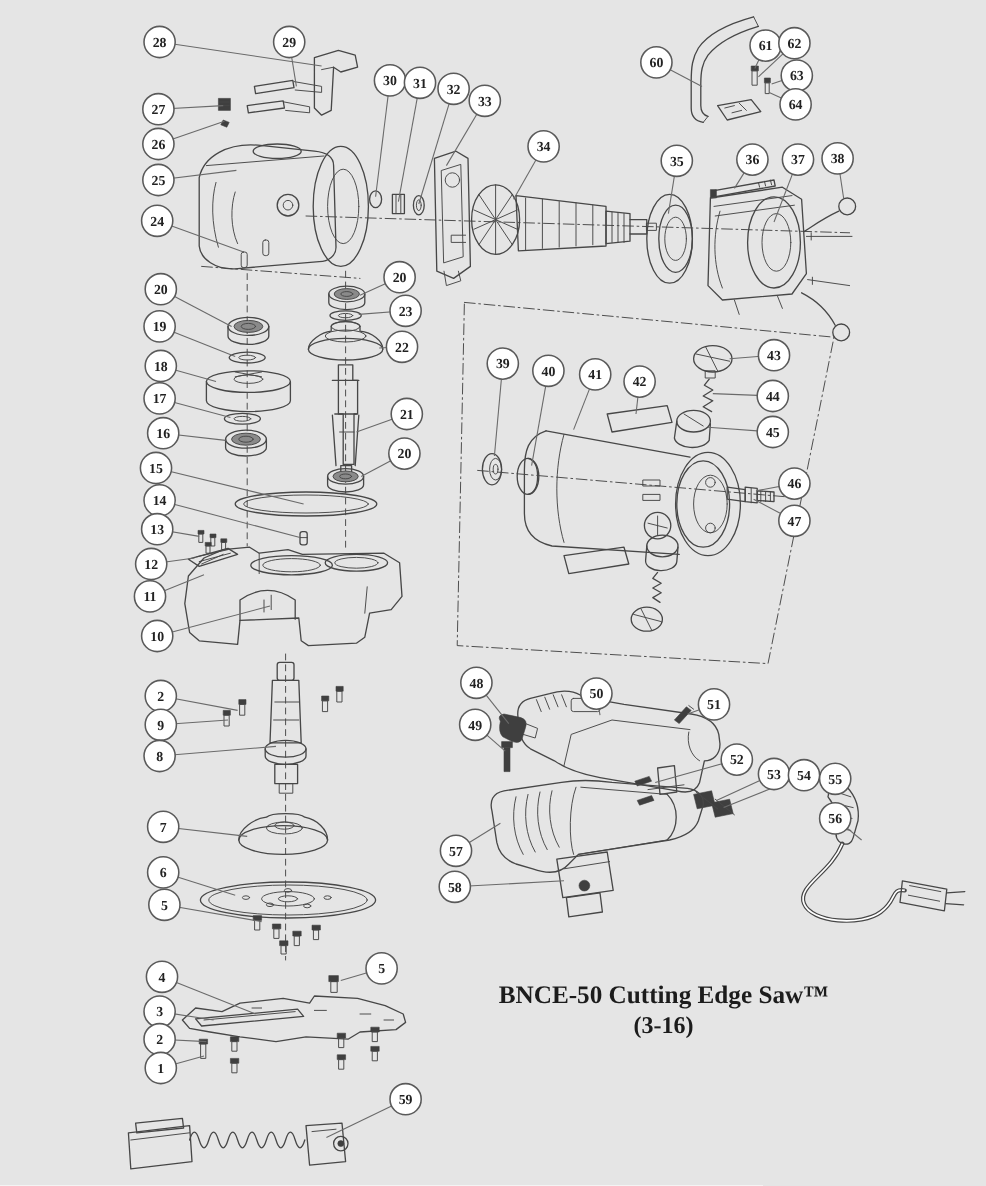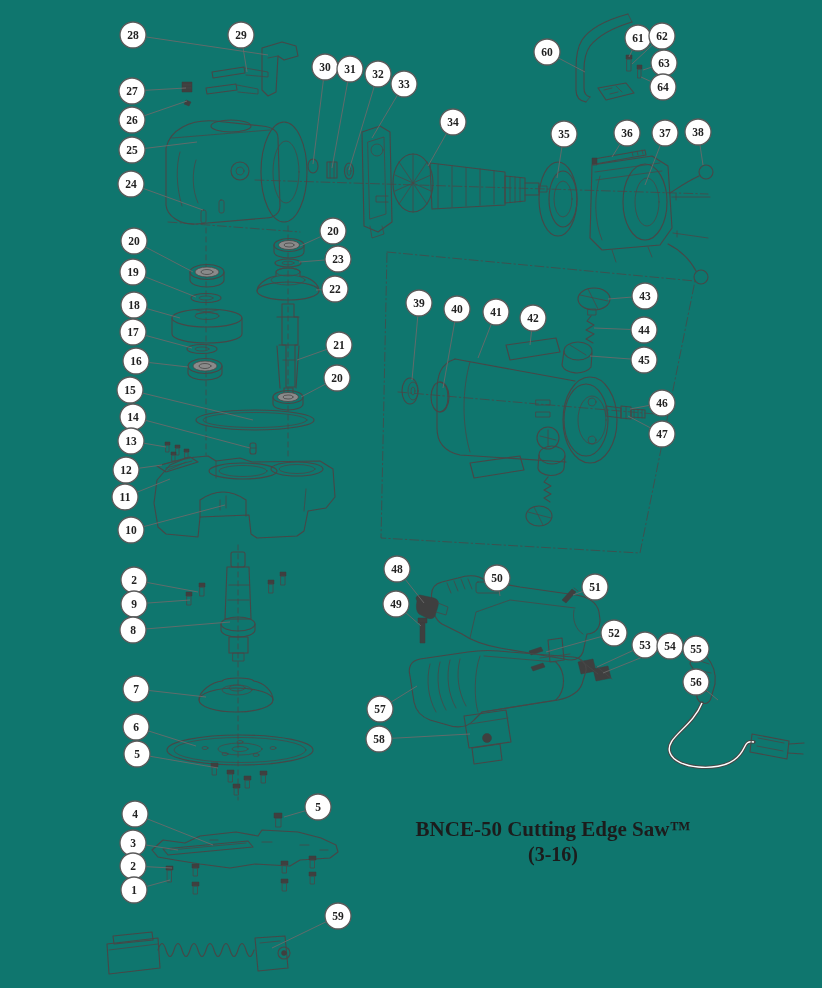--- a/index.html
+++ b/index.html
@@ -1,16 +1,16 @@
 <!DOCTYPE html>
 <html><head>
 <meta charset="utf-8">
 <style>
   html,body{margin:0;padding:0;background:#ffffff;}
-  .stage{position:relative;width:822px;height:988px;background:#0f766e;overflow:hidden;
+  .stage{position:relative;width:822px;height:988px;background:#e5e5e5;overflow:hidden;
          font-family:"Liberation Serif",serif;}
   svg{display:block;}
   .ln{fill:none;stroke:#474747;stroke-width:1.1;stroke-linecap:round;stroke-linejoin:round;}
   .ln2{fill:none;stroke:#474747;stroke-width:0.8;stroke-linecap:round;stroke-linejoin:round;}
   .fill-dark{fill:#3f3f3f;stroke:#3f3f3f;stroke-width:0.5;}
   .fill-mid{fill:#8a8a8a;stroke:#474747;stroke-width:0.8;}
   .dashdot{stroke-dasharray:9 3 1.5 3;}
   .dash{stroke-dasharray:5 4;}
   .leader{stroke:#6a6a6a;stroke-width:0.9;fill:none;}
   .balloon-circle{fill:#ffffff;stroke:#5a5a5a;stroke-width:1.3;}

